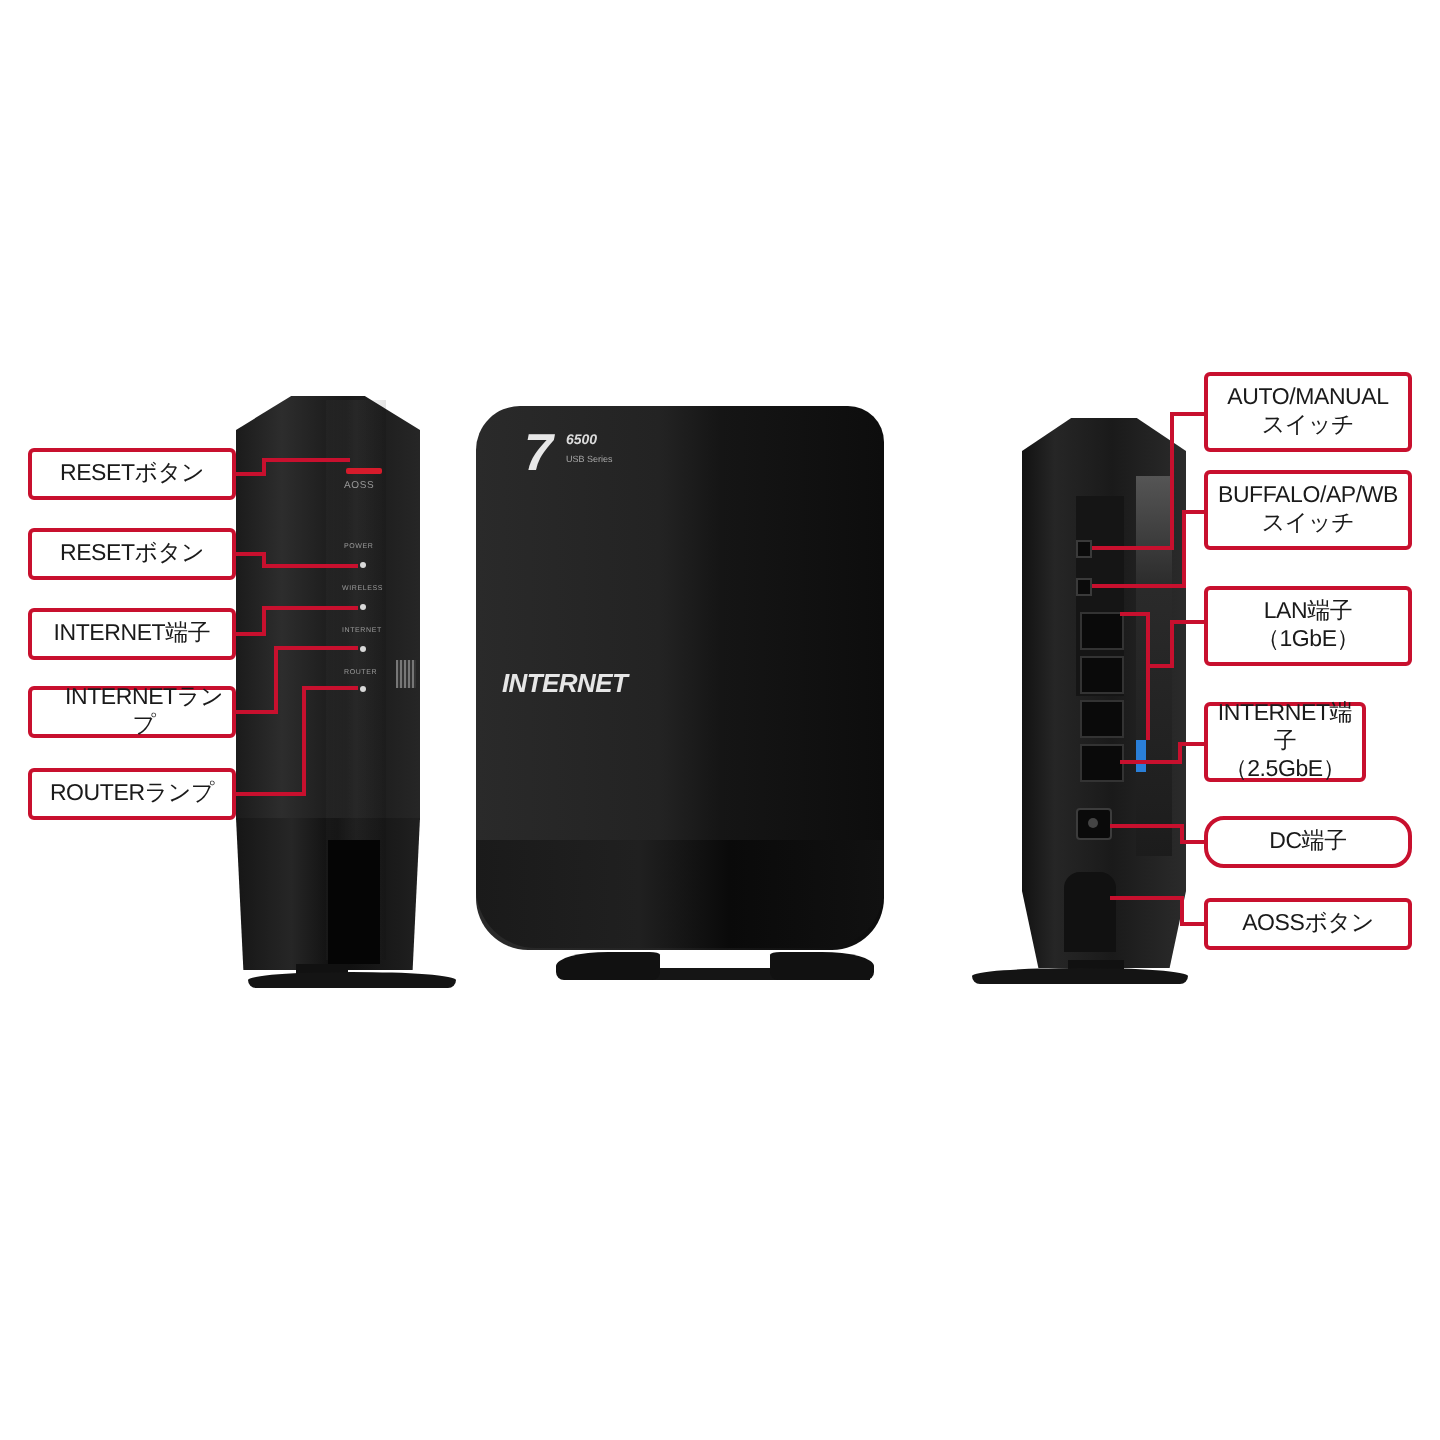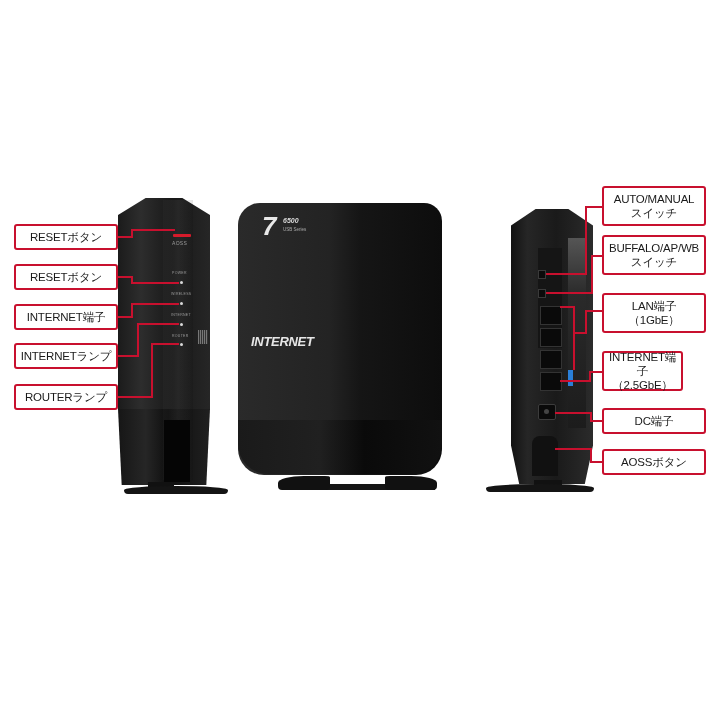--- a/index.html
+++ b/index.html
@@ -137,21 +137,21 @@
 
 <div class="label" style="left:14px;top:224px;width:104px;height:26px;">
     <span>RESETボタン</span>
   </div>
 <div class="label" style="left:14px;top:264px;width:104px;height:26px;">
     <span>RESETボタン</span>
   </div>
 <div class="label" style="left:14px;top:304px;width:104px;height:26px;">
     <span>INTERNET端子</span>
   </div>
-<div class="label" style="left:14px;top:343px;width:104px;height:26px;">
+<div class="label" style="left:14px;top:343px;width:104px;height:26px;padding-left:12px;">
     <span>INTERNETランプ</span>
   </div>
 <div class="label" style="left:14px;top:384px;width:104px;height:26px;">
     <span>ROUTERランプ</span>
   </div>
 
 <div class="line" style="left:546px;top:273px;width:40px;height:2px;"></div>
 <div class="line" style="left:585px;top:206px;width:2px;height:69px;"></div>
 <div class="line" style="left:585px;top:206px;width:17px;height:2px;"></div>
 
@@ -195,18 +195,18 @@
       <span>LAN端子</span>
       <span>（1GbE）</span>
     </div>
 </div>
 <div class="label" style="left:602px;top:351px;width:81px;height:40px;">
   <div class="two">
       <span>INTERNET端子</span>
       <span>（2.5GbE）</span>
     </div>
 </div>
-<div class="label" style="left:602px;top:408px;width:104px;height:26px;">
+<div class="label" style="left:602px;top:408px;width:104px;height:26px;border-radius:10px;">
   <span>DC端子</span>
 </div>
 <div class="label" style="left:602px;top:449px;width:104px;height:26px;">
   <span>AOSSボタン</span>
 </div>
 
 </body></html>

